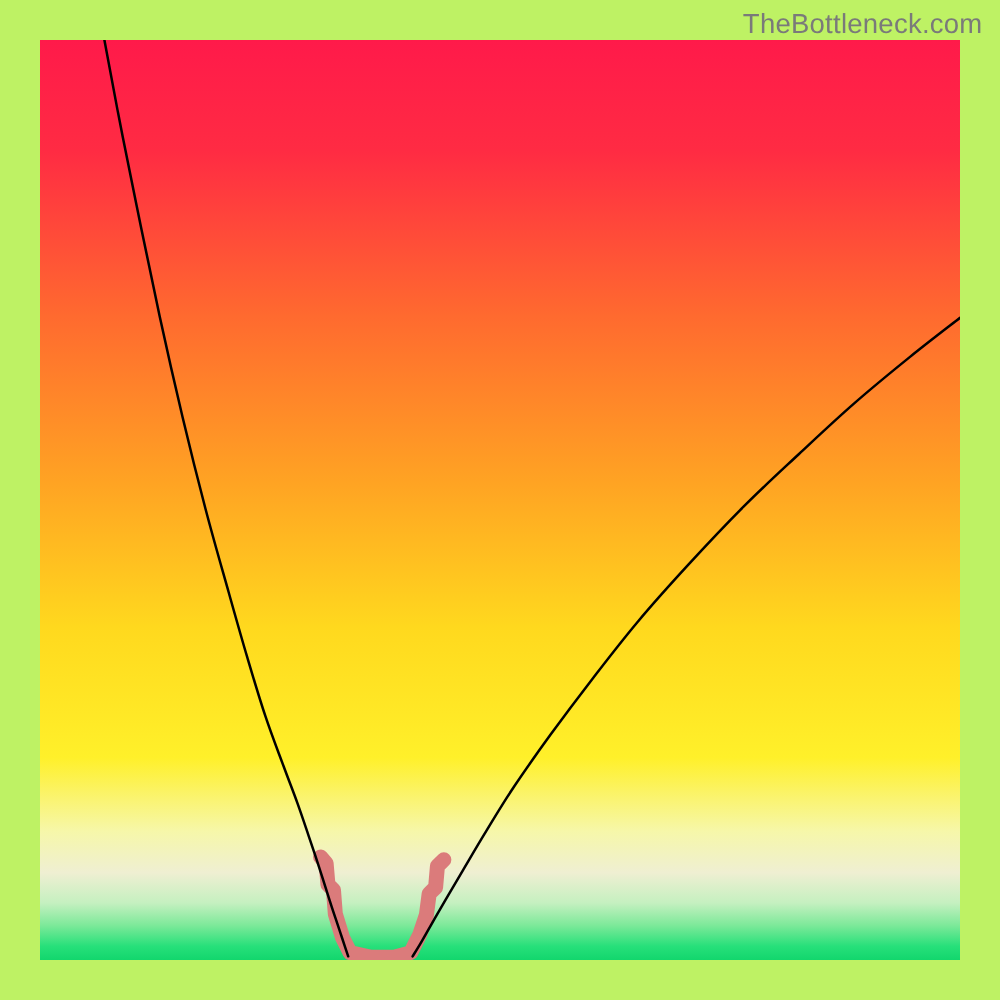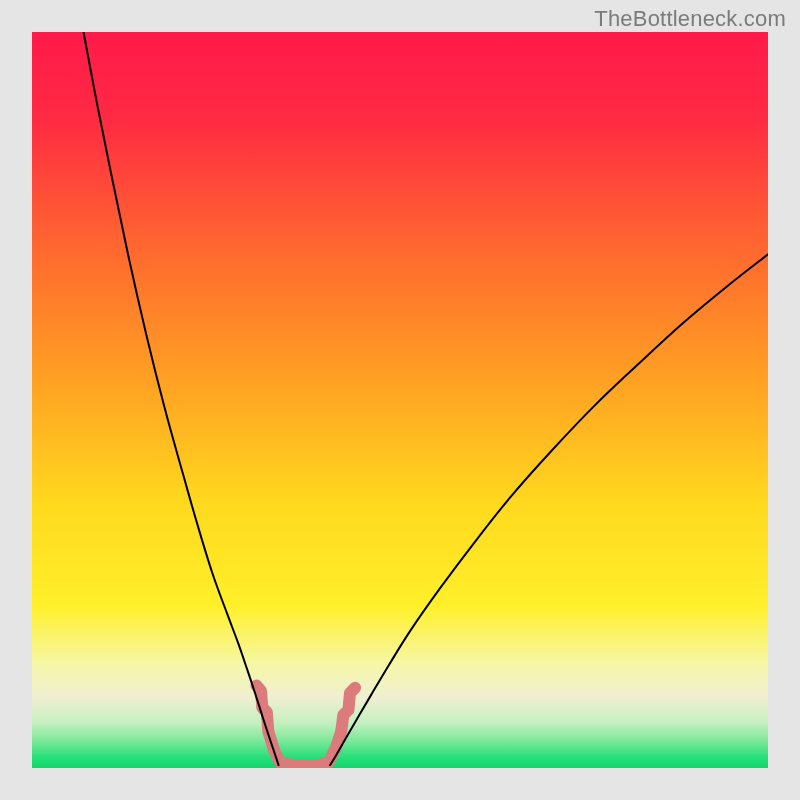--- a/index.html
+++ b/index.html
@@ -10,21 +10,21 @@
     background: #000;
     overflow: hidden;
     font-family: Arial, Helvetica, sans-serif;
   }
   .frame {
     position: absolute;
     left: 0;
     top: 0;
     width: 800px;
     height: 800px;
-    background: #e5e5e5;
+    background: #bef264;
     text-align: center;
   }
   .plot-area {
     position: absolute;
     left: 32px;
     top: 32px;
     width: 736px;
     height: 736px;
     overflow: hidden;
   }

